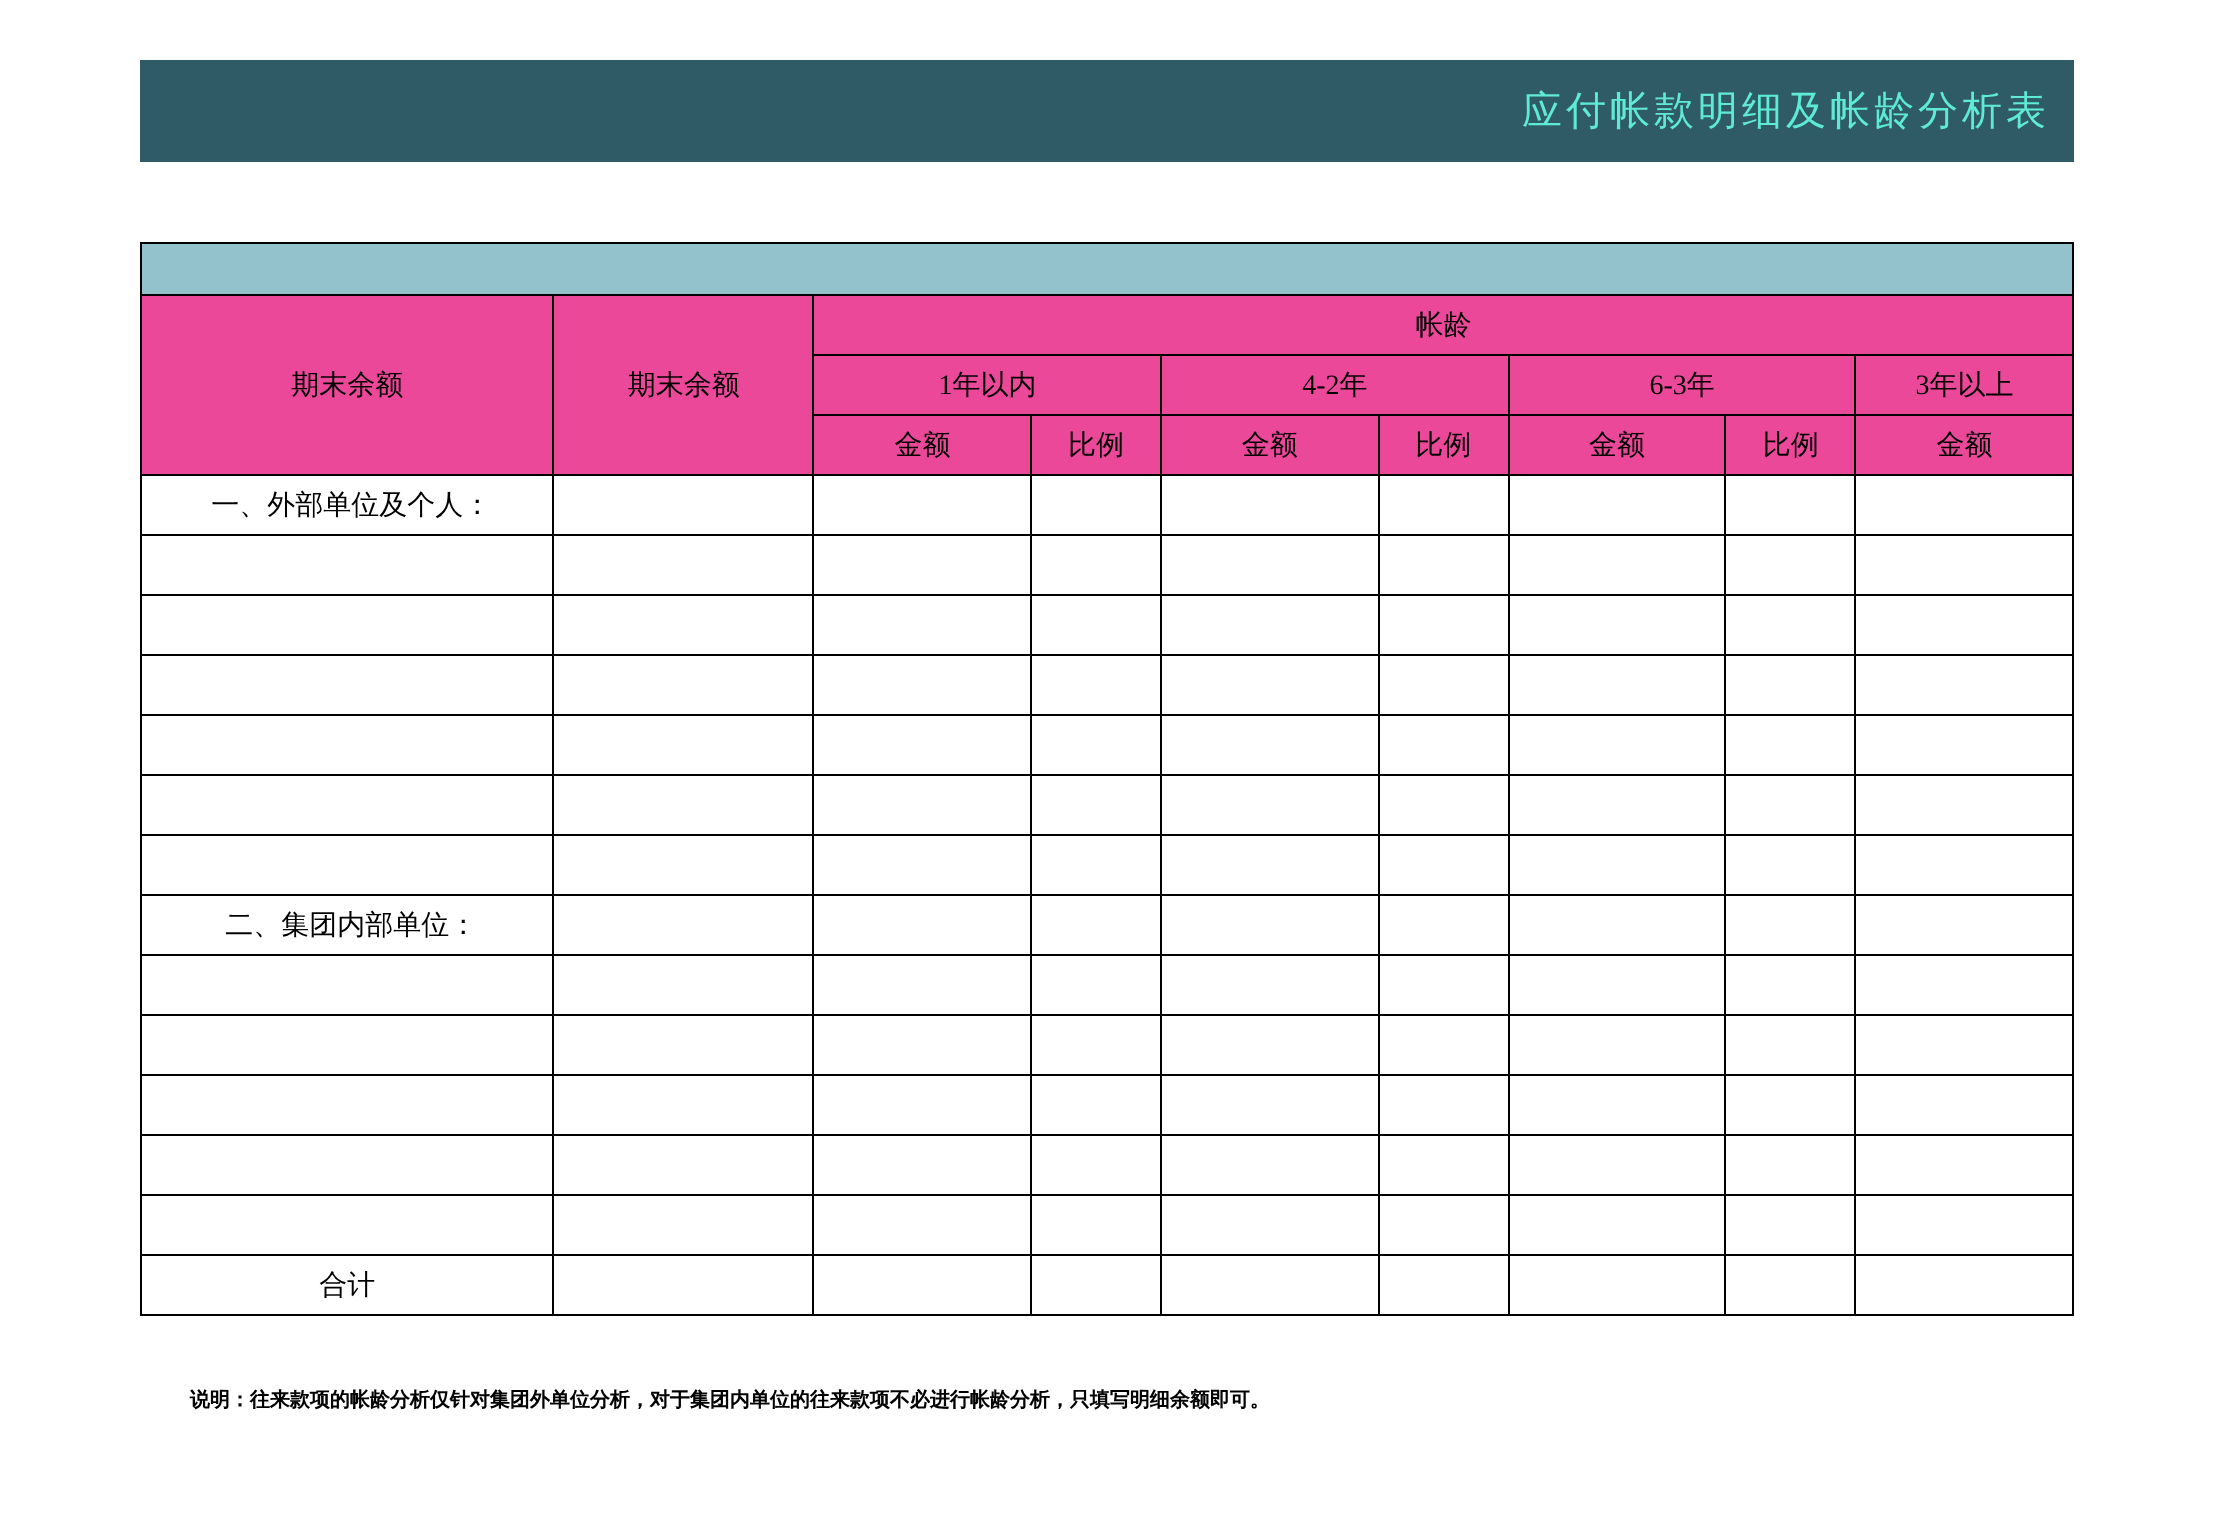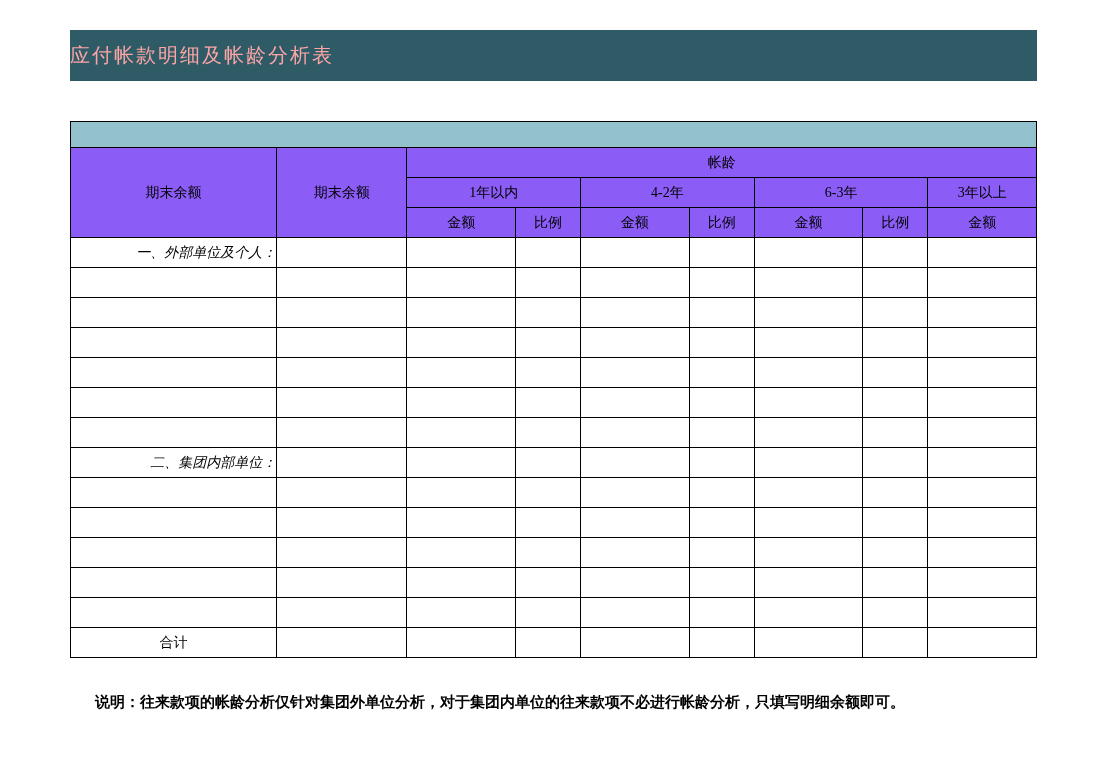--- a/index.html
+++ b/index.html
@@ -5,23 +5,23 @@
     * { box-sizing: border-box; margin: 0; padding: 0; }
     body {
       font-family: "SimSun", "宋体", serif;
       background: #fff;
       padding: 30px 70px;
       font-size: 14px;
       color: #000;
     }
     .title-bar {
       background: #2f5b67;
-      color: #fca5a5;
-      text-align: left;
-      padding: 12px 0;
+      color: #5eead4;
+      text-align: right;
+      padding: 12px 12px;
       font-size: 20px;
       font-weight: normal;
       letter-spacing: 2px;
     }
     .spacer { height: 40px; }
     .info-row {
       background: #93c2cc;
       border-top: 1px solid #000;
       border-left: 1px solid #000;
       border-right: 1px solid #000;
@@ -45,33 +45,32 @@
     }
     th, td {
       border: 1px solid #000;
       height: 30px;
       text-align: center;
       font-weight: normal;
       font-size: 14px;
       overflow: hidden;
     }
     thead th {
-      background: #8b5cf6;
+      background: #ec4899;
     }
     tbody td.left-align {
-      text-align: right;
+      text-align: center;
       padding-left: 4px;
-      font-style: italic;
     }
     tbody td.total-label {
       text-align: center;
     }
     .footnote {
       margin-top: 35px;
-      font-size: 15px;
+      font-size: 10px;
       font-weight: bold;
       padding-left: 25px;
     }
     
     col.c-name  { width: 19%; }
     col.c-bal   { width: 12%; }
     col.c-amt   { width: 10%; }
     col.c-pct   { width: 6%; }
     col.c-last  { width: 10%; }
   </style>

